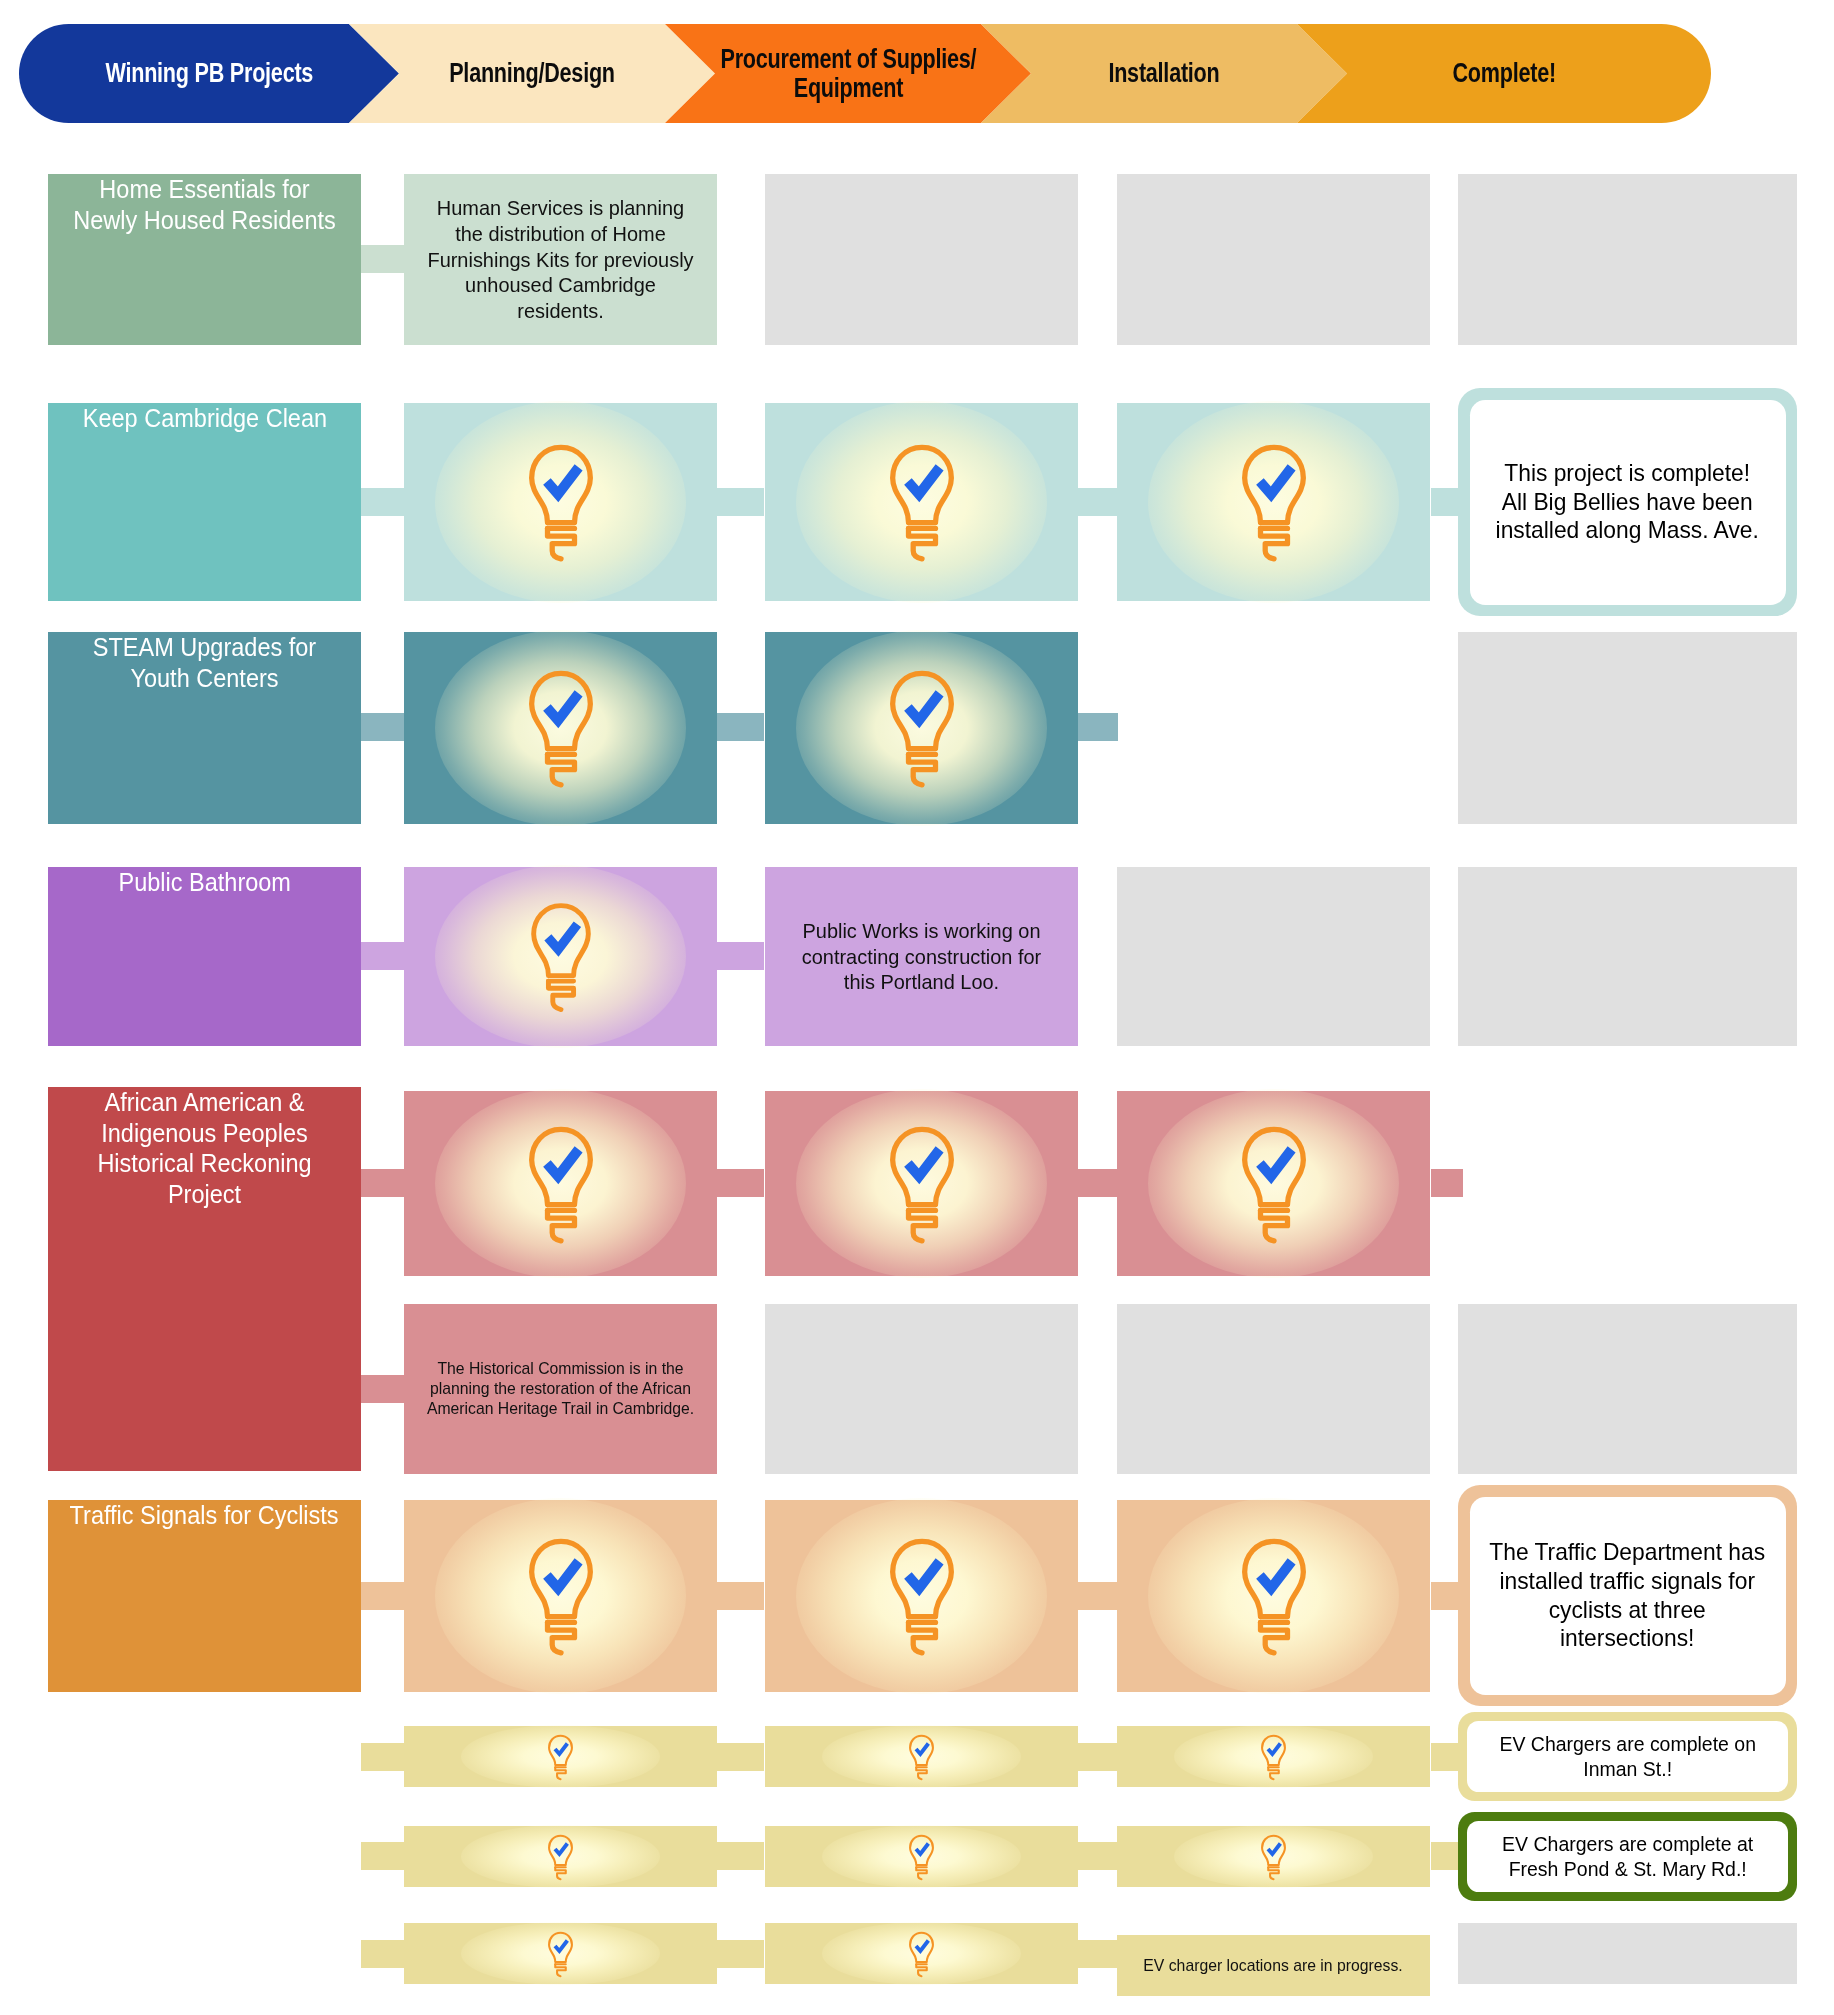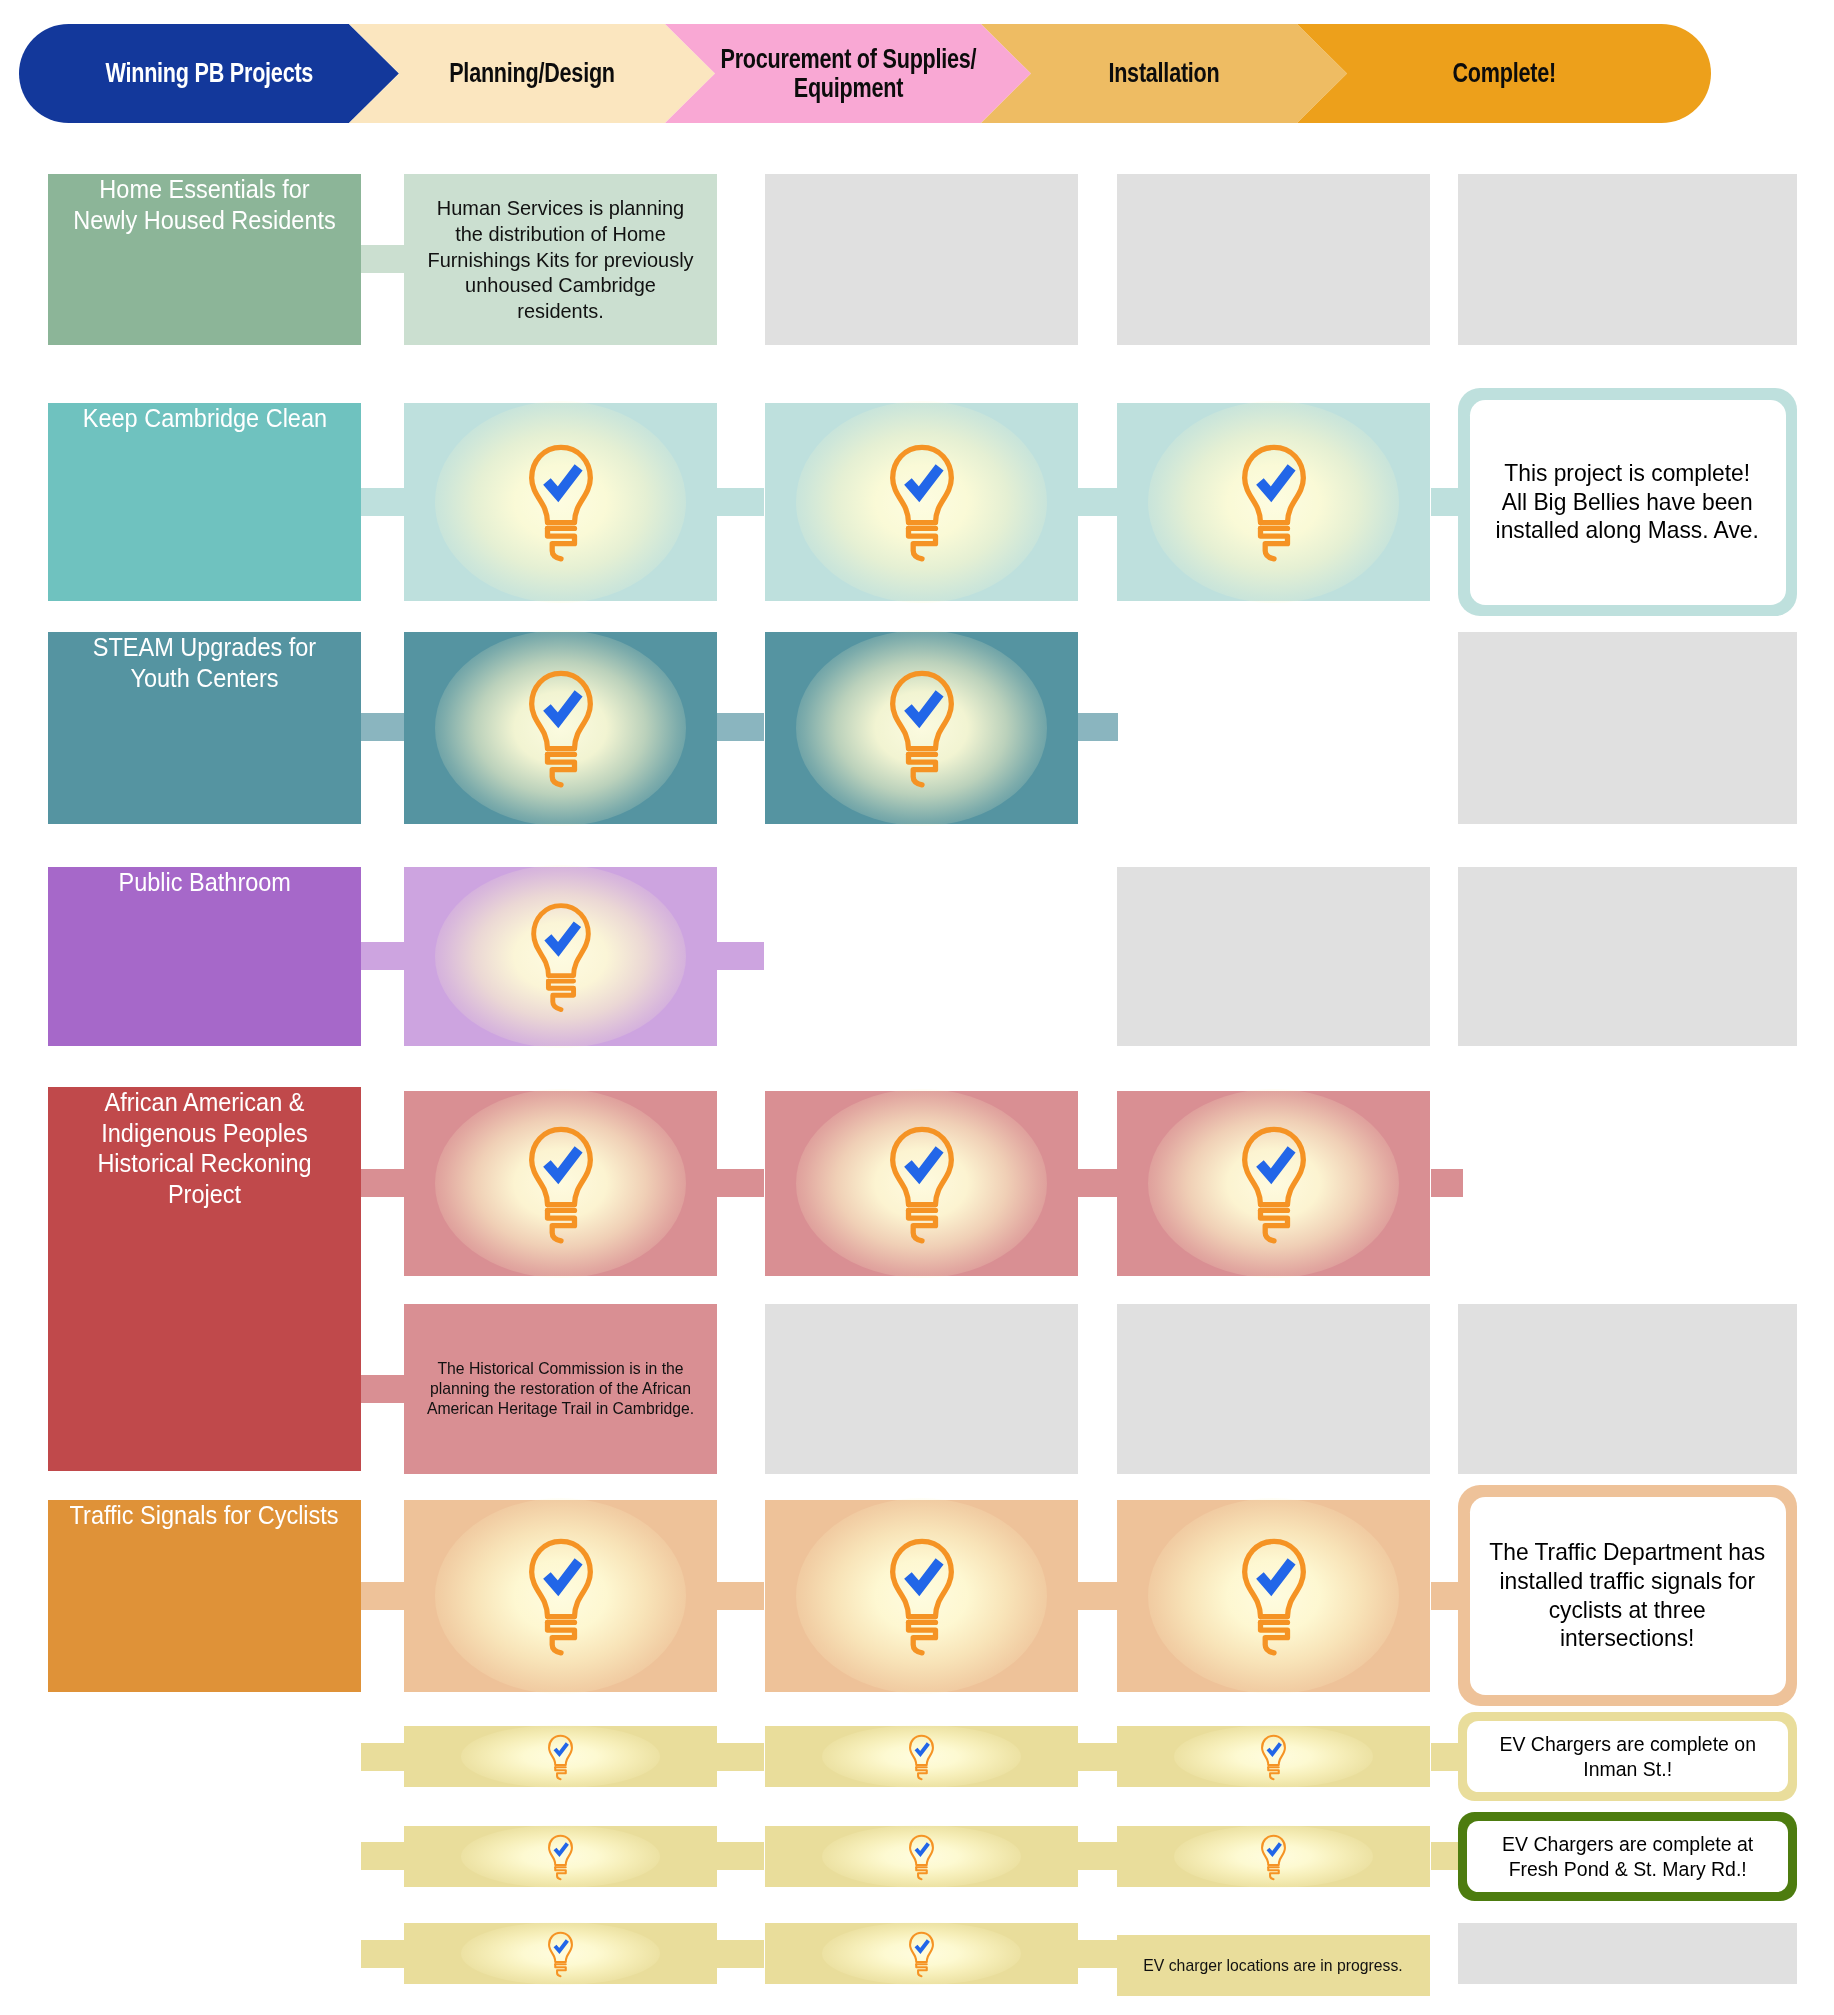--- a/index.html
+++ b/index.html
@@ -44,21 +44,21 @@
     clip-path: polygon(0 0, calc(100% - 50px) 0, 100% 50%, calc(100% - 50px) 100%, 0 100%);
   }
   .chev-0 .lbl { color: #ffffff; }
   .chev-1 {
     width: 366px; margin-left: -50px;
     background: #fbe6bf;
     clip-path: polygon(0 0, calc(100% - 50px) 0, 100% 50%, calc(100% - 50px) 100%, 0 100%, 50px 50%);
   }
   .chev-2 {
     width: 366px; margin-left: -50px;
-    background: #f9a8d4;
+    background: #f97316;
     clip-path: polygon(0 0, calc(100% - 50px) 0, 100% 50%, calc(100% - 50px) 100%, 0 100%, 50px 50%);
   }
   .chev-3 {
     width: 366px; margin-left: -50px;
     background: #eebc63;
     clip-path: polygon(0 0, calc(100% - 50px) 0, 100% 50%, calc(100% - 50px) 100%, 0 100%, 50px 50%);
   }
   .chev-4 {
     width: 414px; margin-left: -50px;
     background: #eda01b;
@@ -260,20 +260,23 @@
       <div class="bulb-wrap" style="left: 404px; top: 867px; width: 313px; height: 179px;">
         <div class="glow" style="width: 251px; height: 183px; left: 31px; top: -1.8px;"></div>
         <svg class="bulb-svg" width="82" height="115" viewBox="0 0 150 210">
     <path d="M75 12 C 45 12 25 36 25 64 C 25 86 40 100 47 116 C 52 128 52 134 52 140 L 98 140 C 98 134 98 128 103 116 C 110 100 125 86 125 64 C 125 36 105 12 75 12 Z" fill="none" stroke="#f59324" stroke-width="9" stroke-linecap="round" stroke-linejoin="round"></path>
     <path d="M52 150 L 98 150" fill="none" stroke="#f59324" stroke-width="9" stroke-linecap="round"></path>
     <path d="M52 150 L 52 163 L 98 163 L 98 176 L 60 176 L 60 188 C 60 195 66 200 75 202" fill="none" stroke="#f59324" stroke-width="9" stroke-linecap="round" stroke-linejoin="round"></path>
     <path d="M51 70 L 70 92 L 105 46" fill="none" stroke="#2266e8" stroke-width="17" stroke-linecap="butt" stroke-linejoin="miter"></path>
   </svg>
       </div>
       <div class="conn" style="left: 717px; width: 47px; top: 942px; background: rgb(205, 164, 224);"></div>
+      <div class="stage-cell" style="left: 765px; width: 313px; top: 867px; height: 179px; background: rgb(205, 164, 224);">
+        <span class="t">Public Works is working on contracting construction for this Portland Loo.</span>
+      </div>
       <div class="stage-cell empty" style="left: 1117px; width: 313px; top: 867px; height: 179px;"></div>
       <div class="stage-cell empty" style="left: 1458px; width: 339px; top: 867px; height: 179px;"></div>
       <div class="proj-cell" style="top: 1087px; height: 384px; left: 48px; width: 313px; background: rgb(192, 73, 75);">
         <span class="t">African American &amp; Indigenous Peoples Historical Reckoning Project</span>
       </div>
       <div class="conn" style="left: 361px; width: 43px; top: 1169px; background: rgb(217, 143, 147);"></div>
       <div class="stage-cell" style="left: 404px; width: 313px; top: 1091px; height: 185px; background: rgb(217, 143, 147);"></div>
       <div class="bulb-wrap" style="left: 404px; top: 1091px; width: 313px; height: 185px;">
         <div class="glow" style="width: 251px; height: 189px; left: 31px; top: -1.9px;"></div>
         <svg class="bulb-svg" width="88" height="124" viewBox="0 0 150 210">

